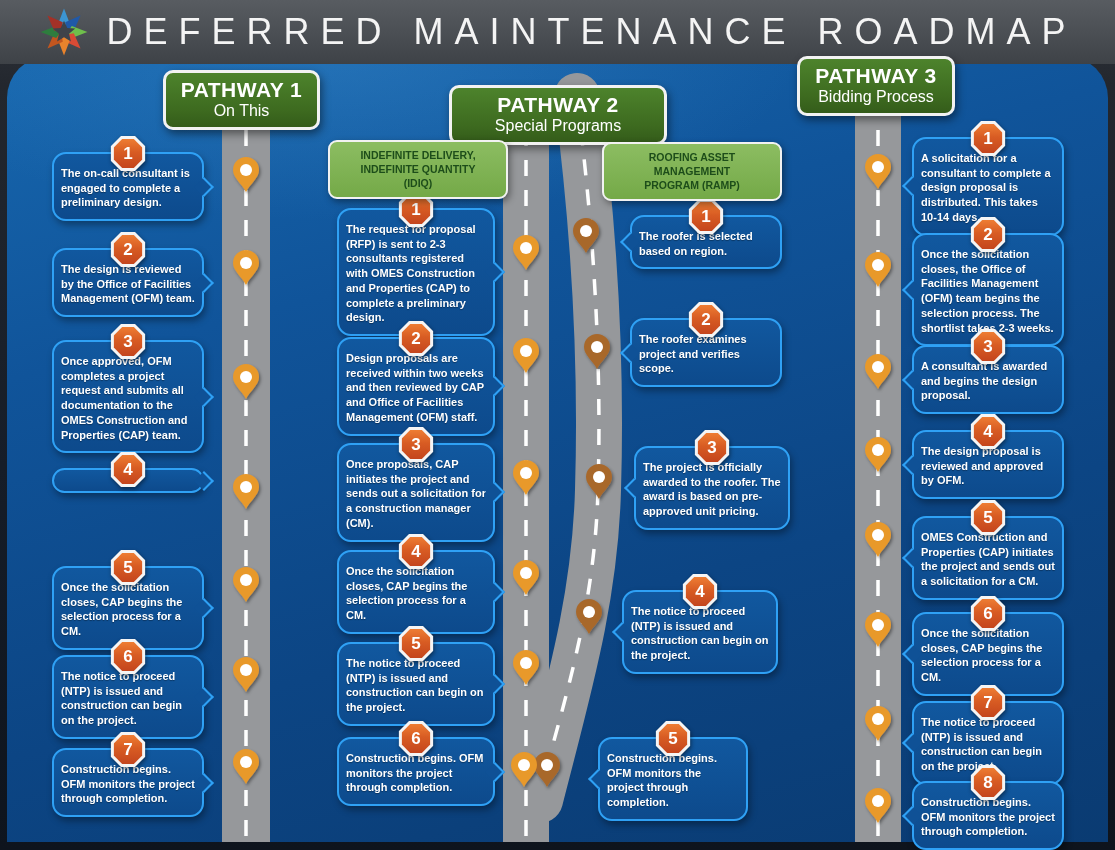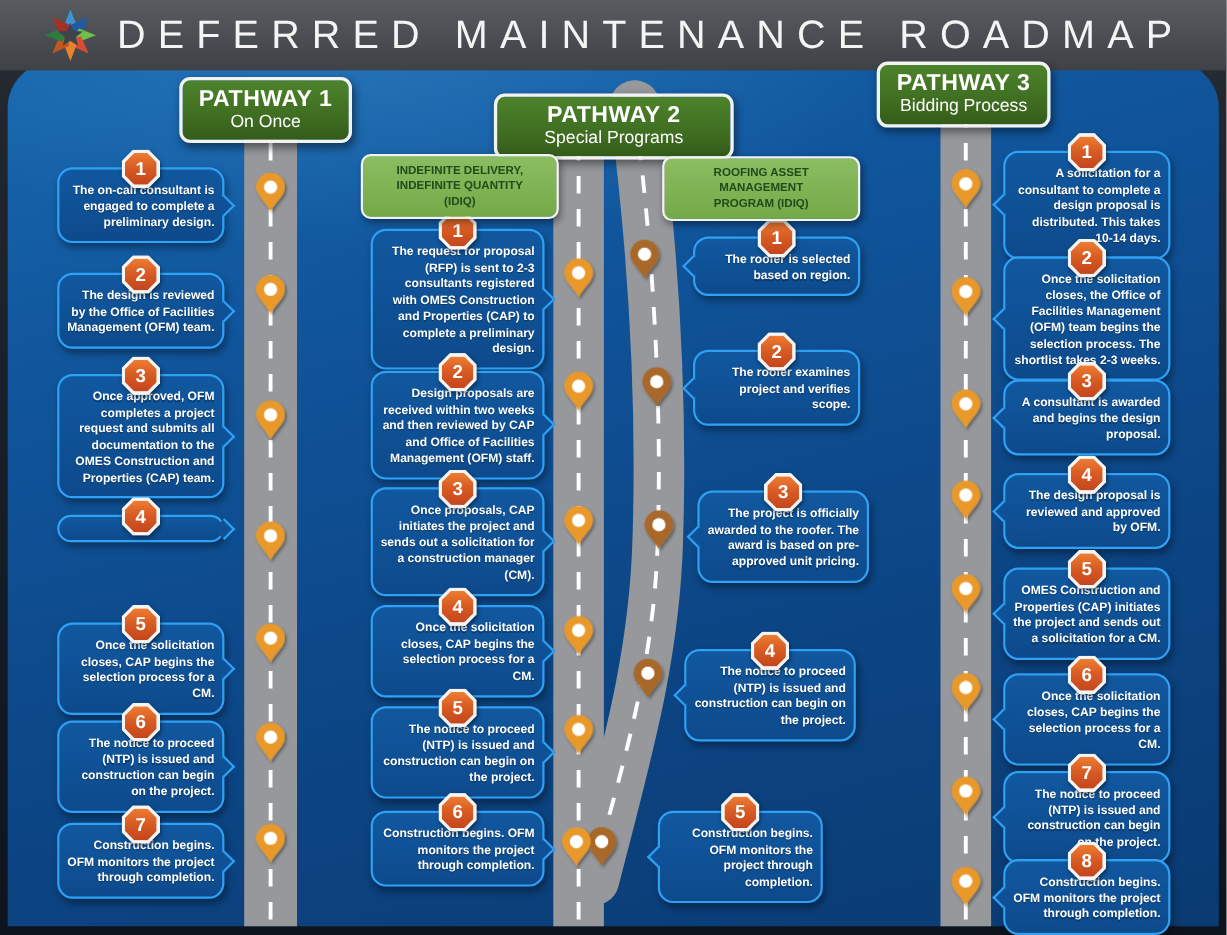--- a/index.html
+++ b/index.html
@@ -55,21 +55,21 @@
   }
 
   
   .bubble {
     position:absolute; z-index:4;
     background:linear-gradient(180deg,#11589f 0%,#0d4a8c 100%);
     border:2px solid #2fa1f5; border-radius:14px;
     padding:12px 7px 9px; box-shadow:2px 4px 7px rgba(0,0,0,.35);
   }
   .bubble-text {
-    color:#fff; font-size:11px; font-weight:bold; line-height:1.34; text-align:right;
+    color:#fff; font-size:11px; font-weight:bold; line-height:1.34; text-align:left;
     text-shadow:0 1px 1px rgba(0,0,0,.35);
   }
   .tail {
     position:absolute; width:14px; height:14px; top:50%; margin-top:-7px;
     background:#0f5196; transform:rotate(45deg);
   }
   .tail-r .tail { right:-9px; border-top:2px solid #2fa1f5; border-right:2px solid #2fa1f5; }
   .tail-l .tail { left:-9px;  border-bottom:2px solid #2fa1f5; border-left:2px solid #2fa1f5; }
 
   
@@ -164,33 +164,33 @@
         <path d="M0,-27 L7,-9 L0,-4 L-7,-9 Z" fill="#2e7d3e" transform="rotate(270)"></path>
         <path d="M0,-27 L7,-9 L0,-4 L-7,-9 Z" fill="#a33127" transform="rotate(315)"></path>
         <path d="M0,-13 L3.8,-4.5 L13,-4 L5.8,2 L8,11 L0,6 L-8,11 L-5.8,2 L-13,-4 L-3.8,-4.5 Z" fill="#3f434a"></path>
       </g>
     </svg>
     <div class="main-title">DEFERRED MAINTENANCE ROADMAP</div>
   </div>
 
   <div class="pathway-header" style="left:163px;top:70px;width:157px">
     <div class="pw-title">PATHWAY 1</div>
-    <div class="pw-sub">On Once</div>
+    <div class="pw-sub">On This</div>
   </div>
   <div class="pathway-header" style="left:449px;top:85px;width:218px">
     <div class="pw-title">PATHWAY 2</div>
     <div class="pw-sub">Special Programs</div>
   </div>
   <div class="pathway-header" style="left:797px;top:56px;width:158px">
     <div class="pw-title">PATHWAY 3</div>
     <div class="pw-sub">Bidding Process</div>
   </div>
 
   <div class="program-header" style="left:328px;top:140px;width:180px">INDEFINITE DELIVERY, INDEFINITE QUANTITY (IDIQ)</div>
-  <div class="program-header" style="left:602px;top:142px;width:180px">ROOFING ASSET MANAGEMENT PROGRAM (IDIQ)</div>
+  <div class="program-header" style="left:602px;top:142px;width:180px">ROOFING ASSET MANAGEMENT PROGRAM (RAMP)</div>
 
   <div class="bubble tail-r" style="left:52px;top:152px;width:152px">
     <div class="badge-wrap">
         <div class="badge-outer">
           <div class="badge-inner">1</div>
         </div>
       </div>
     <div class="bubble-text">The on-call consultant is engaged to complete a preliminary design.</div>
     <span class="tail"></span>
   </div>

